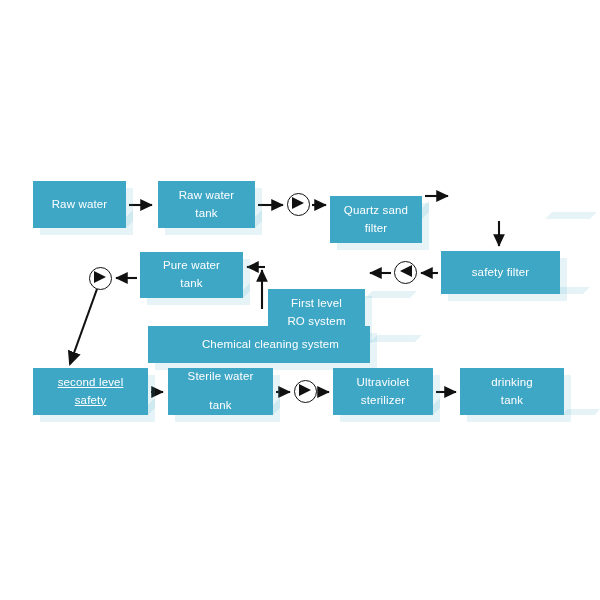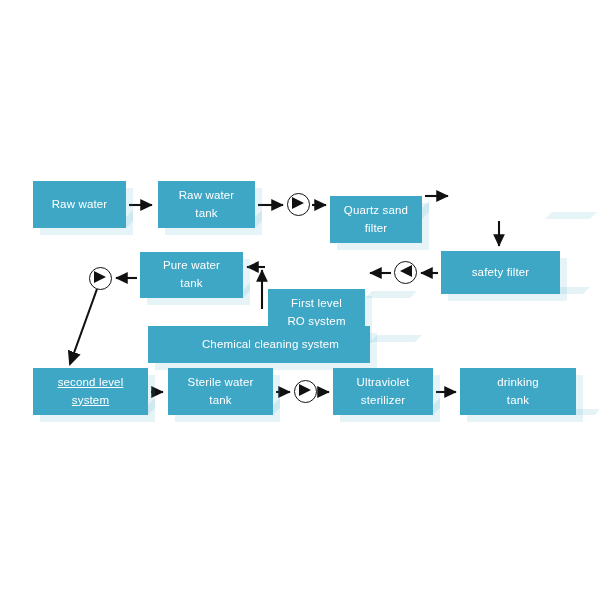--- a/index.html
+++ b/index.html
@@ -108,34 +108,34 @@
     <span>Pure water</span>
     <span>tank</span>
   </div>
 
   <div class="node" style="left:148px;top:326px;width:222px;height:37px;padding-left:23px;">
     <span>Chemical cleaning system</span>
   </div>
 
   <div class="node" style="left:33px;top:368px;width:115px;height:47px;text-decoration:underline;">
     <span>second level</span>
-    <span>system</span>
+    <span>safety</span>
   </div>
 
-  <div class="node" style="left:168px;top:368px;width:105px;height:47px;">
+  <div class="node" style="left:168px;top:368px;width:105px;height:47px;justify-content:space-between;">
     <span>Sterile water</span>
     <span>tank</span>
   </div>
 
   <div class="node" style="left:333px;top:368px;width:100px;height:47px;">
     <span>Ultraviolet</span>
     <span>sterilizer</span>
   </div>
 
-  <div class="node" style="left:460px;top:368px;width:116px;height:47px;">
+  <div class="node" style="left:460px;top:368px;width:104px;height:47px;">
     <span>drinking</span>
     <span>tank</span>
   </div>
 
   <div class="pump right" style="left:287px;top:193px;">
       <i></i>
     </div>
 
   <div class="pump left" style="left:394px;top:261px;">
       <i></i>

